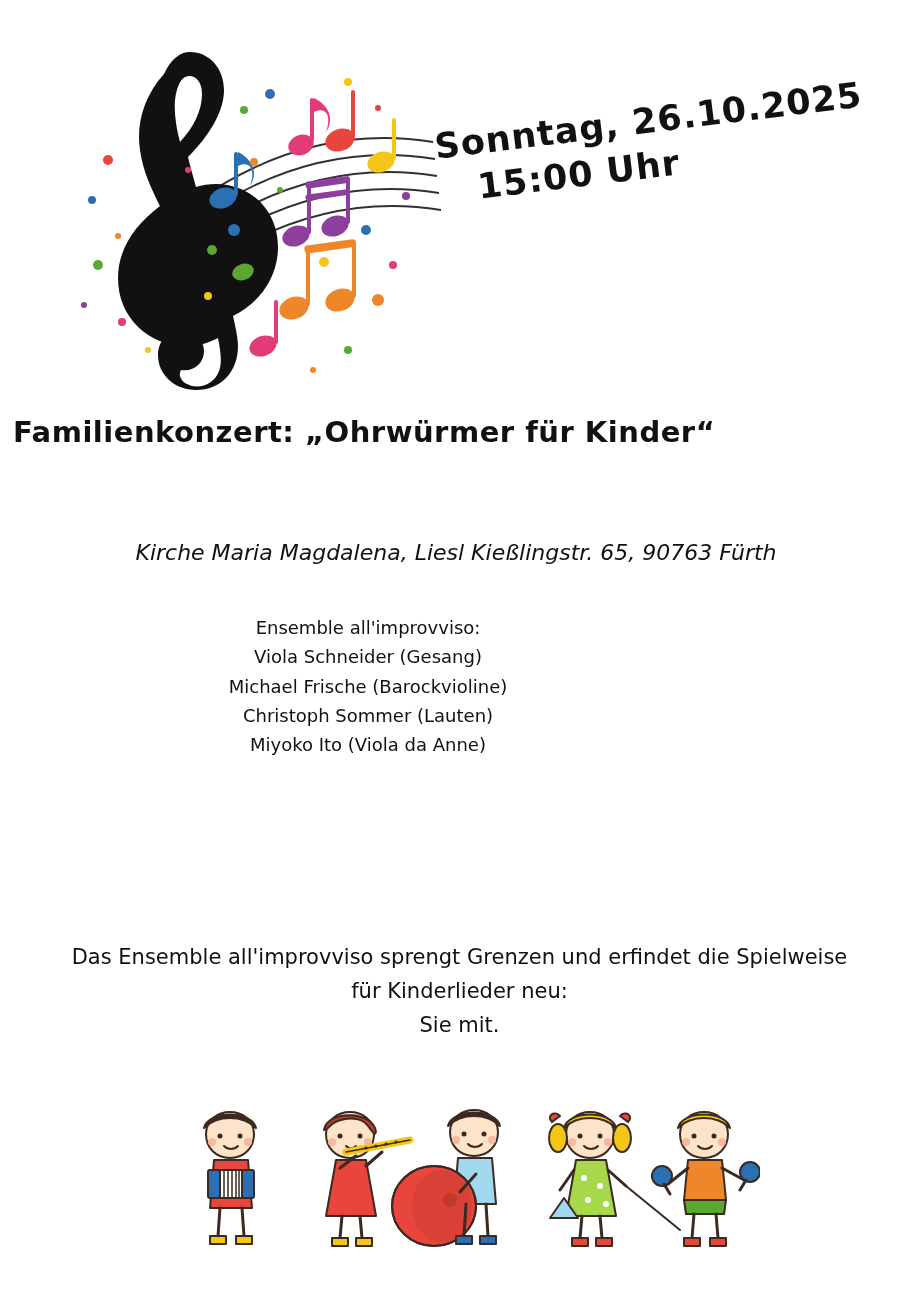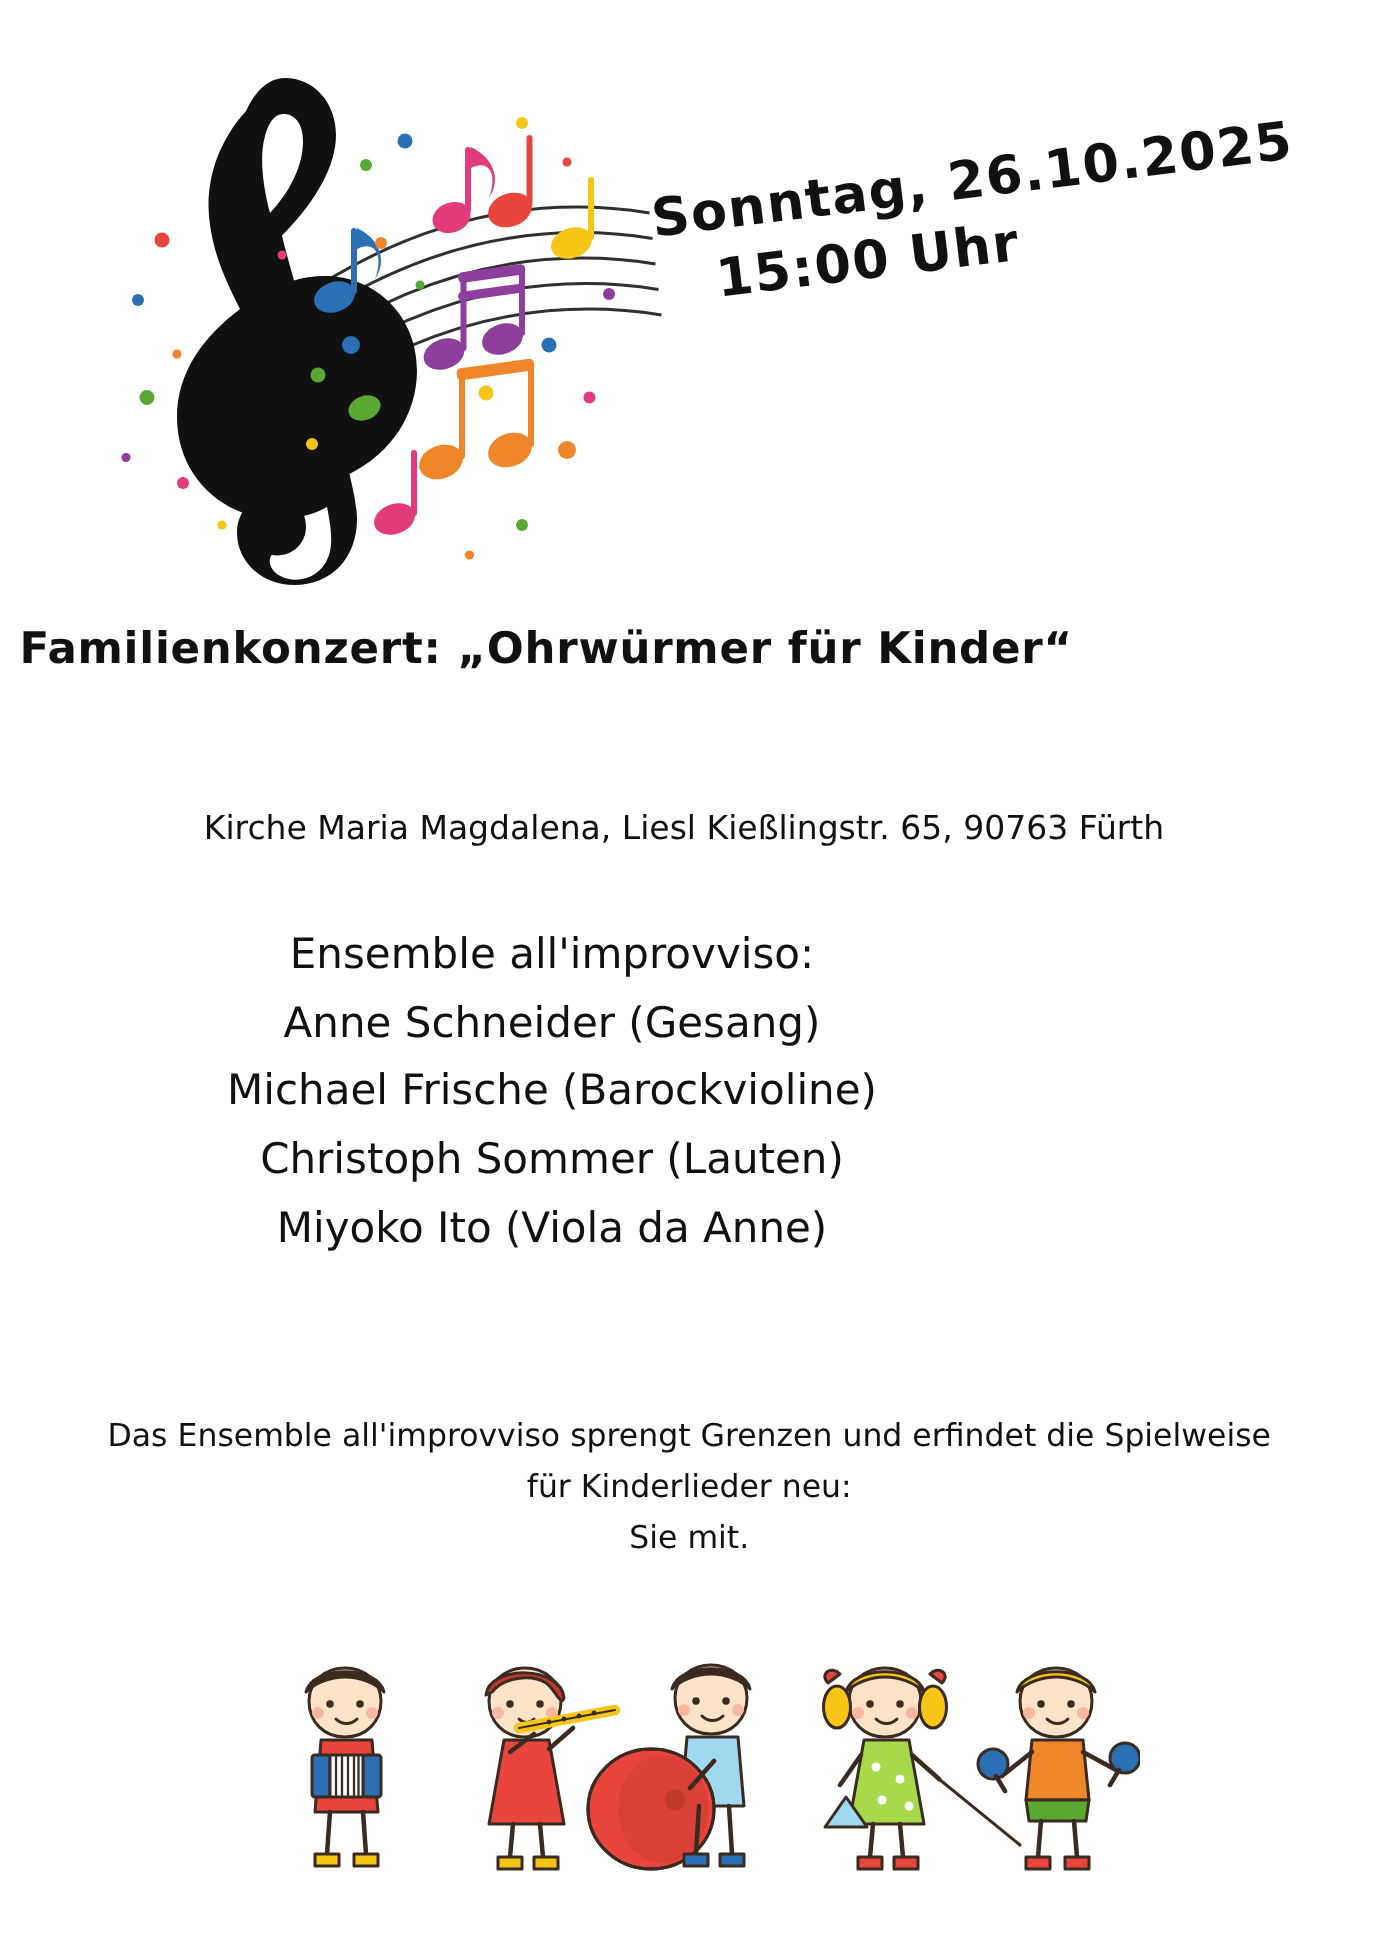--- a/index.html
+++ b/index.html
@@ -69,29 +69,30 @@
   }
 
   .venue {
     position: absolute;
     left: 0;
     top: 540px;
     width: 912px;
     text-align: center;
     font-size: 22px;
     color: #111;
+    font-style: italic;
   }
 
   .ensemble {
     position: absolute;
     left: 0;
     top: 613px;
     width: 736px;
     text-align: center;
-    font-size: 28px;
+    font-size: 18px;
     line-height: 1.63;
     color: #111;
   }
   .ensemble div { white-space: nowrap; }
 
   .price {
     position: absolute;
     left: 0;
     top: 868px;
     width: 919px;
@@ -246,21 +247,21 @@
     <div class="date-line">Sonntag, 26.10.2025</div>
     <div class="date-line second">15:00 Uhr</div>
   </div>
 
   <div class="title">Familienkonzert: „Ohrwürmer für Kinder“</div>
 
   <div class="venue">Kirche Maria Magdalena, Liesl Kießlingstr. 65, 90763 Fürth</div>
 
   <div class="ensemble">
     <div>Ensemble all'improvviso:</div>
-    <div>Anne Schneider (Gesang)</div>
+    <div>Viola Schneider (Gesang)</div>
     <div>Michael Frische (Barockvioline)</div>
     <div>Christoph Sommer (Lauten)</div>
     <div>Miyoko Ito (Viola da Anne)</div>
   </div>
 
 
   <div class="description">
     <div>Das Ensemble all'improvviso sprengt Grenzen und erfindet die Spielweise</div>
     <div>für Kinderlieder neu:</div>
     <div>Sie mit.</div>

